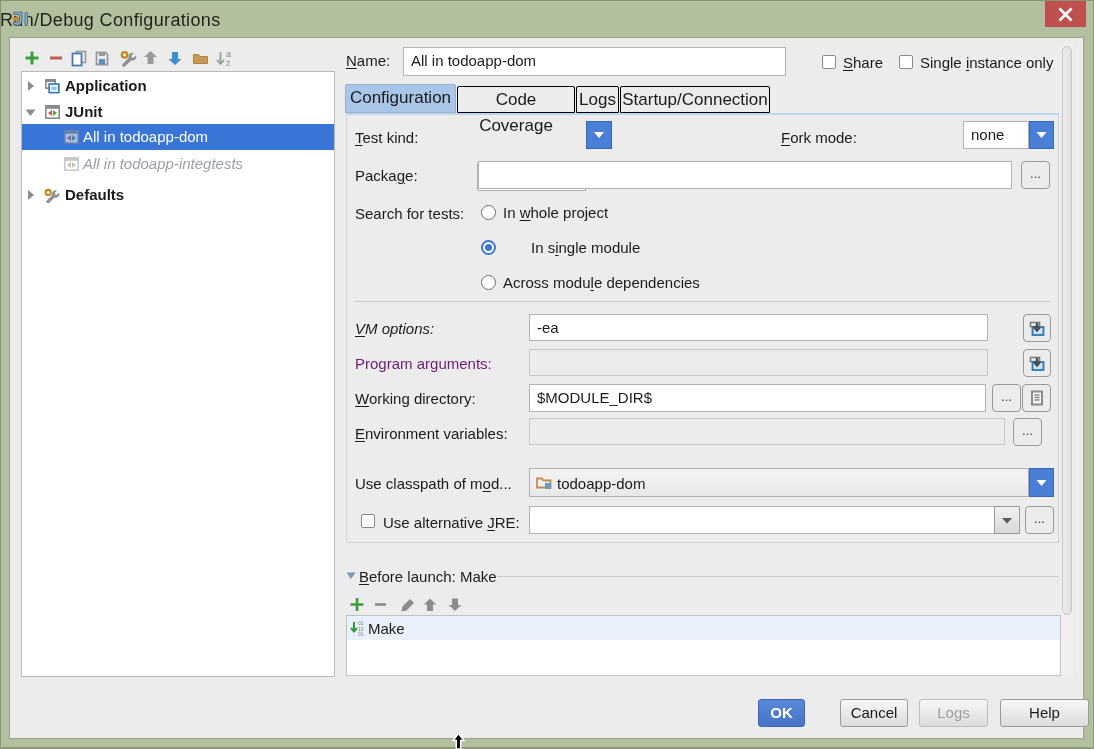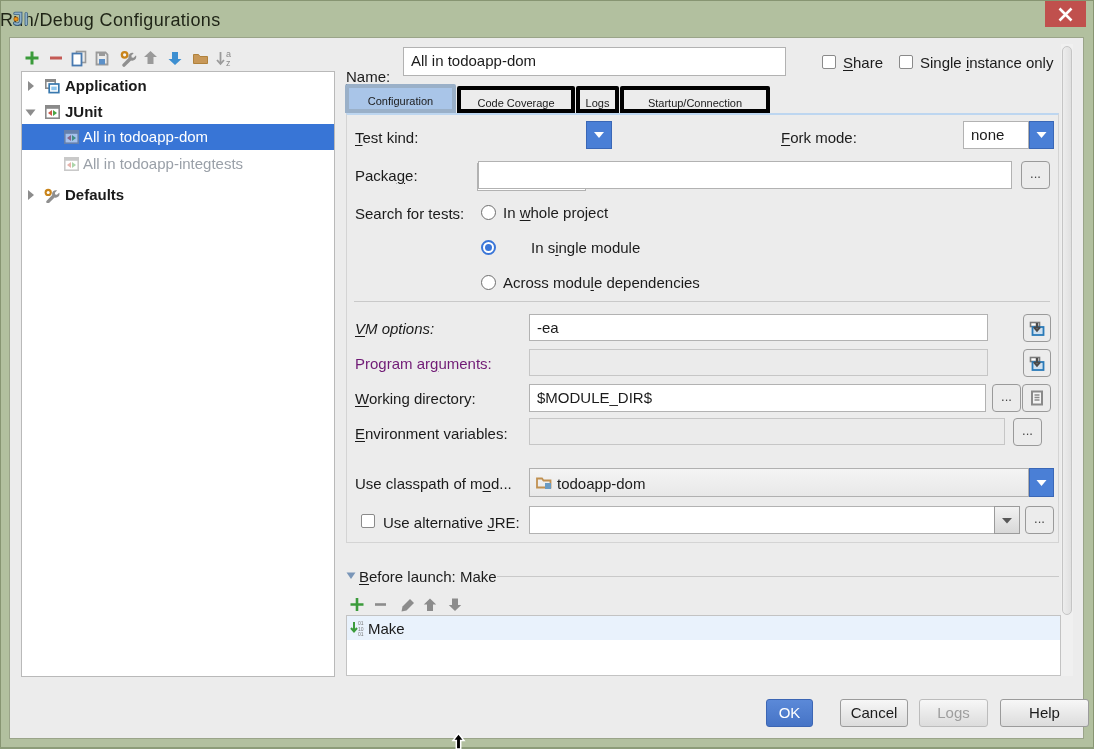--- a/index.html
+++ b/index.html
@@ -18,21 +18,21 @@
   .sel{background:#3875d6;color:#fff;}
   .dim{color:#9aa0a8;}
   b.tb{font-weight:bold;}
   
   .lbl{position:absolute;font-size:15px;color:#1b1b1b;white-space:nowrap;}
   .lbl.gray{color:#701a75;}
   .field{position:absolute;background:#fff;border:1px solid #b2b2b2;box-sizing:border-box;font-size:15px;color:#1b1b1b;line-height:26px;padding-left:7px;white-space:nowrap;}
   .field.dis{background:#ebebeb;border-color:#c6c6c6;}
   .btn-dots{position:absolute;background:#ececec;border:1px solid #9a9a9a;border-radius:4px;box-sizing:border-box;font-size:13px;color:#444;text-align:center;}
   .chk{position:absolute;width:14px;height:14px;background:#fff;border:1px solid #8a8a8a;border-radius:2px;box-sizing:border-box;}
-  .tab{position:absolute;top:86px;height:27px;background:#ececec;border:4px solid #000000;box-sizing:border-box;text-align:center;font-size:11px;color:#1b1b1b;line-height:26px;border-radius:2px 2px 0 0;}
+  .tab{position:absolute;top:86px;height:27px;background:#ececec;border:1px solid #000000;box-sizing:border-box;text-align:center;font-size:17px;color:#1b1b1b;line-height:26px;border-radius:2px 2px 0 0;}
   .tab.active{top:84px;height:29px;background:#a9c5e8;border-color:#9ab0c8;}
   #tabpanel{left:346px;top:113px;width:713px;height:430px;border:1px solid #d4d4d4;border-top:2px solid #bdd6f0;box-sizing:border-box;}
   .sep{position:absolute;height:1px;background:#c9c9c9;}
   .radio{position:absolute;width:15px;height:15px;border:1px solid #6e6e6e;border-radius:50%;background:#fff;box-sizing:border-box;}
   .radio.on{border:2px solid #3a76d8;}
   .radio.on::after{content:"";position:absolute;left:2px;top:2px;width:7px;height:7px;border-radius:50%;background:#3a76d8;}
   .push{position:absolute;height:28px;border:1px solid #9b9b9b;border-radius:3px;box-sizing:border-box;background:linear-gradient(#f7f7f7,#dcdcdc);font-size:15px;color:#1b1b1b;text-align:center;line-height:26px;}
   u{text-decoration:underline;text-underline-offset:2px;}
 </style>
 </head>
@@ -115,42 +115,42 @@
 </div>
 <div class="abs trow sel" style="left:22px;top:124px;width:312px;">
   <svg class="abs" style="left:42px;top:6px;opacity:.55" width="15" height="14" viewBox="0 0 15 14">
     <rect x="0.8" y="0.8" width="13.4" height="12.4" fill="#fff" stroke="#8a8a8a" stroke-width="1.6"></rect>
     <rect x="0.8" y="0.8" width="13.4" height="3" fill="#8a8a8a"></rect>
     <path d="M7 5 L3 8 L7 11 Z" fill="#cc5949"></path>
     <path d="M8 5 L12 8 L8 11 Z" fill="#4ba446"></path>
   </svg>
   <span style="margin-left:61px">All in todoapp-dom</span>
 </div>
-<div class="abs trow dim" style="left:22px;top:151px;width:273px;">
+<div class="abs trow dim" style="left:22px;top:151px;width:273px;font-style:italic;">
   <svg class="abs" style="left:42px;top:6px;opacity:.45" width="15" height="14" viewBox="0 0 15 14">
     <rect x="0.8" y="0.8" width="13.4" height="12.4" fill="#fff" stroke="#8a8a8a" stroke-width="1.6"></rect>
     <rect x="0.8" y="0.8" width="13.4" height="3" fill="#8a8a8a"></rect>
     <path d="M7 5 L3 8 L7 11 Z" fill="#cc5949"></path>
     <path d="M8 5 L12 8 L8 11 Z" fill="#4ba446"></path>
   </svg>
   <span style="margin-left:61px">All in todoapp-integtests</span>
 </div>
 <div class="abs trow" style="left:22px;top:182px;width:311px;">
   <svg class="abs" style="left:4px;top:8px" width="10" height="10">
       <path d="M2 0 L8 5 L2 10 Z" fill="#8c8c8c"></path>
     </svg>
   <svg class="abs" style="left:22px;top:6px" width="16" height="15" viewBox="0 0 16 15">
     <path transform="translate(2.2,2.2) scale(0.026)" fill="#8f8f8f" d="M507.73 109.1c-2.24-9.03-13.54-12.09-20.12-5.51l-74.36 74.36-67.88-11.31-11.31-67.88 74.36-74.36c6.62-6.62 3.43-17.9-5.66-20.16-47.38-11.74-99.55.91-136.58 37.93-39.64 39.64-50.55 97.1-34.05 147.2L18.74 402.76c-24.99 24.99-24.99 65.51 0 90.5 24.99 24.99 65.51 24.99 90.5 0l213.21-213.21c50.12 16.71 107.47 5.68 147.37-34.22 37.07-37.07 49.7-89.32 37.91-136.73z"></path>
     <circle cx="4.2" cy="4.4" r="3.6" fill="#c9841a"></circle>
     <circle cx="4.2" cy="4.4" r="1.5" fill="#fff"></circle>
   </svg>
   <b class="tb" style="margin-left:43px">Defaults</b>
 </div>
 
-<div class="lbl" style="left:346px;top:52px;margin-top:16px;"><u>N</u>ame:</div>
+<div class="lbl" style="left:346px;top:52px;"><u>N</u>ame:</div>
 <div class="field" style="left:403px;top:47px;width:383px;height:29px;">All in todoapp-dom</div>
 <div class="chk" style="left:822px;top:55px;"></div>
 <div class="lbl" style="left:843px;top:54px;"><u>S</u>hare</div>
 <div class="chk" style="left:899px;top:55px;"></div>
 <div class="lbl" style="left:920px;top:54px;">Single <u>i</u>nstance only</div>
 
 <div class="tab active" style="left:345px;width:111px;">Configuration</div>
 <div class="tab" style="left:457px;width:118px;">Code Coverage</div>
 <div class="tab" style="left:576px;width:43px;">Logs</div>
 <div class="tab" style="left:620px;width:150px;">Startup/Connection</div>
@@ -257,20 +257,20 @@
   <path d="M4 2 V10 M1 8 L4 11.5 L7 8" stroke="#3b9b3b" stroke-width="2" fill="none"></path>
   <text x="8" y="5" font-size="5" fill="#7a7a7a" font-family="Liberation Sans">01</text>
   <text x="8" y="10.5" font-size="5" fill="#7a7a7a" font-family="Liberation Sans">10</text>
   <text x="8" y="16" font-size="5" fill="#7a7a7a" font-family="Liberation Sans">01</text>
 </svg>
 <div class="lbl" style="left:368px;top:620px;">Make</div>
 
 <div class="abs" style="left:1061px;top:44px;width:12px;height:632px;background:#f0f0f0;"></div>
 <div class="abs" style="left:1062px;top:46px;width:10px;height:569px;background:linear-gradient(90deg,#ededed,#e0e0e0);border:1px solid #c5c5c5;border-radius:5px;box-sizing:border-box;"></div>
 
-<div class="push" style="left:758px;top:699px;width:47px;background:linear-gradient(#5b89d8,#4674c6);border-color:#3c66b4;color:#fff;font-weight:normal;margin-left:8px;">OK</div>
+<div class="push" style="left:758px;top:699px;width:47px;background:linear-gradient(#5b89d8,#4674c6);border-color:#3c66b4;color:#fff;font-weight:bold;">OK</div>
 <div class="push" style="left:840px;top:699px;width:68px;">Cancel</div>
 <div class="push" style="left:919px;top:699px;width:69px;border-color:#bcbcbc;color:#9e9e9e;">Logs</div>
 <div class="push" style="left:1000px;top:699px;width:89px;">Help</div>
 
 <svg class="abs" style="left:450px;top:733px" width="18" height="16" viewBox="0 0 18 16">
   <path d="M8.5 0.5 L14 7.5 H10.7 V16 H6.3 V7.5 H3 Z" fill="#000" stroke="#fff" stroke-width="1.5"></path>
 </svg>
 
 </body></html>

